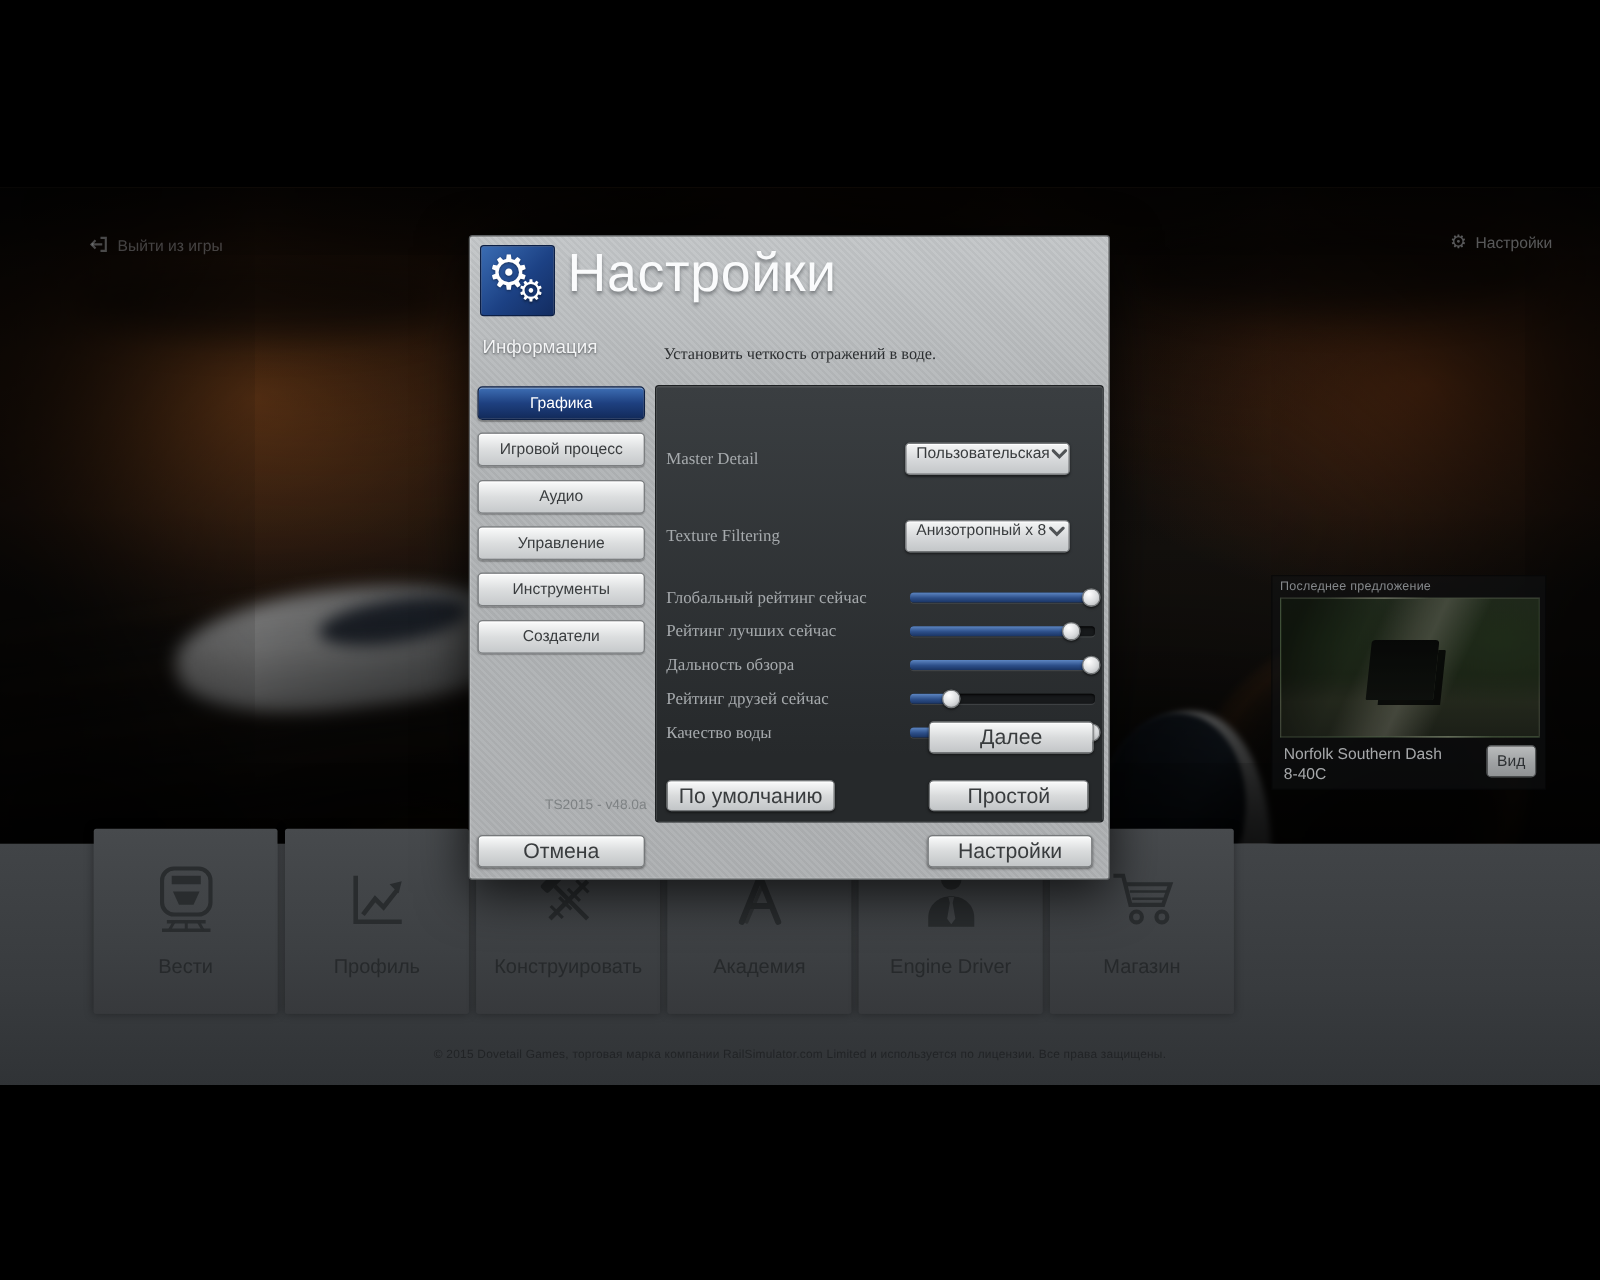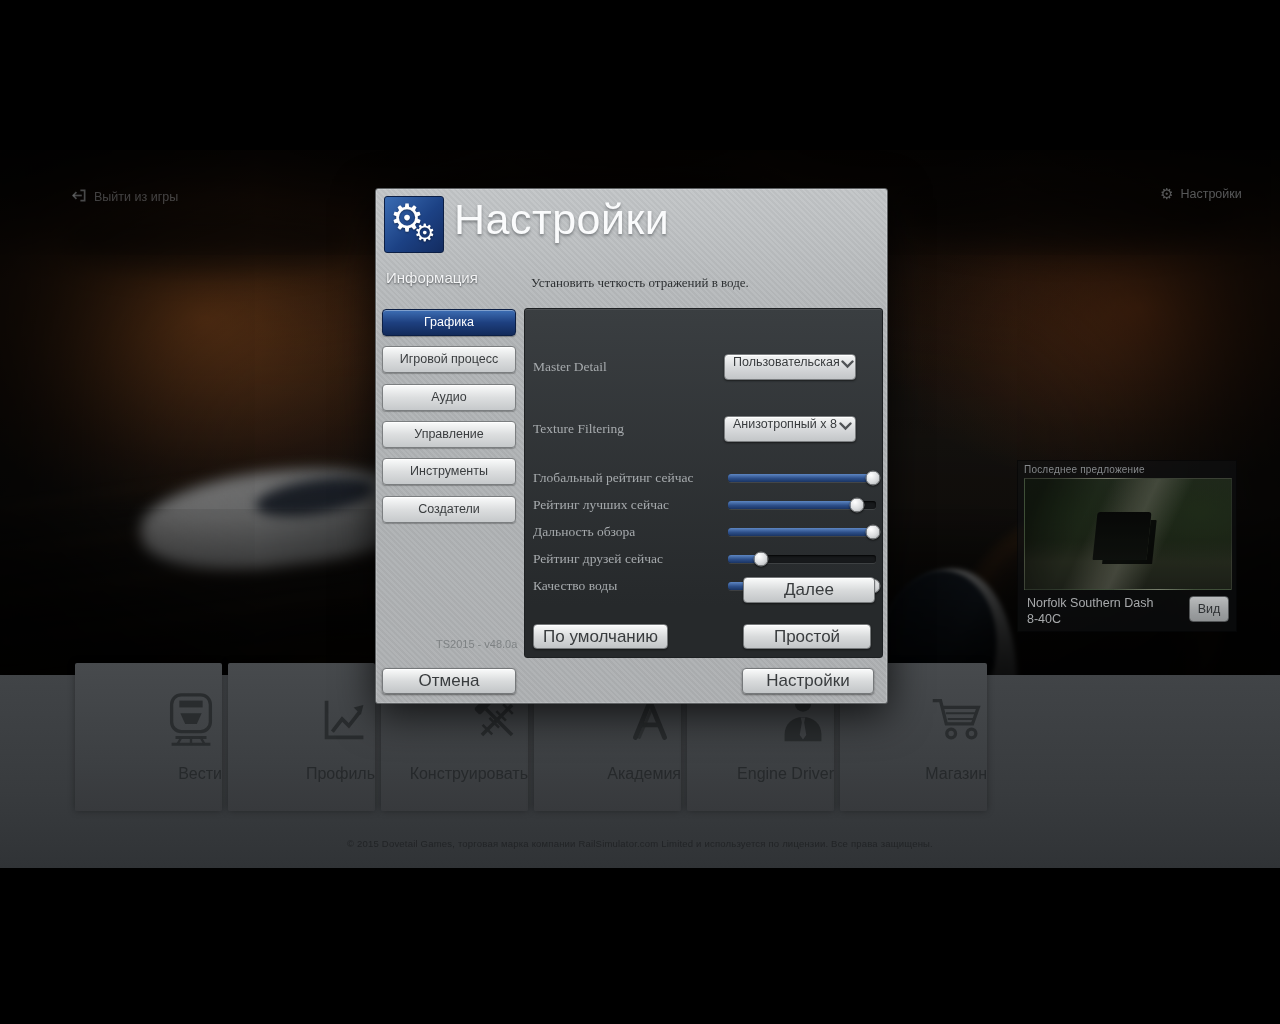--- a/index.html
+++ b/index.html
@@ -72,21 +72,21 @@
   .view-btn { position:absolute; right:7px; top:135px; width:40px; height:26px;
     border-radius:4px; border:1px solid #5f6264; cursor:pointer;
     background:linear-gradient(#d9dbdc,#b9bcbe 55%,#a7aaac);
     font-size:12.5px; color:#34373a; text-align:center; line-height:24px; opacity:.85; }
 
   
   .navstrip { position:absolute; left:0; top:675px; width:1280px; height:193px; z-index:2;
     background:linear-gradient(#414447,#383b3e 60%,#303336); }
   .tile { position:absolute; top:663px; width:147px; height:148px; z-index:3; cursor:pointer;
     background:linear-gradient(#474a4d,#3c3f42 70%,#37393c); border-radius:2px;
-    box-shadow:0 0 7px rgba(0,0,0,.35); text-align:right; }
+    box-shadow:0 0 7px rgba(0,0,0,.35); text-align:center; }
   .tile .ticon { margin-top:26px; height:64px; color:#292c2e; }
   .tile .tlabel { margin-top:12px; font-size:16px; color:#26292b; }
   .copyright { position:absolute; left:0; top:838px; width:1280px; z-index:3;
     text-align:center; font-size:9.5px; color:rgba(18,20,22,.55); letter-spacing:.2px; }
 
   
   .dialog { position:absolute; left:375px; top:188px; width:513px; height:516px; z-index:10;
     background:
       repeating-linear-gradient(45deg, rgba(255,255,255,.03) 0 2px, rgba(0,0,0,.03) 2px 4px),
       linear-gradient(#c3c6c8,#b2b5b7 30%,#aeb1b3);

